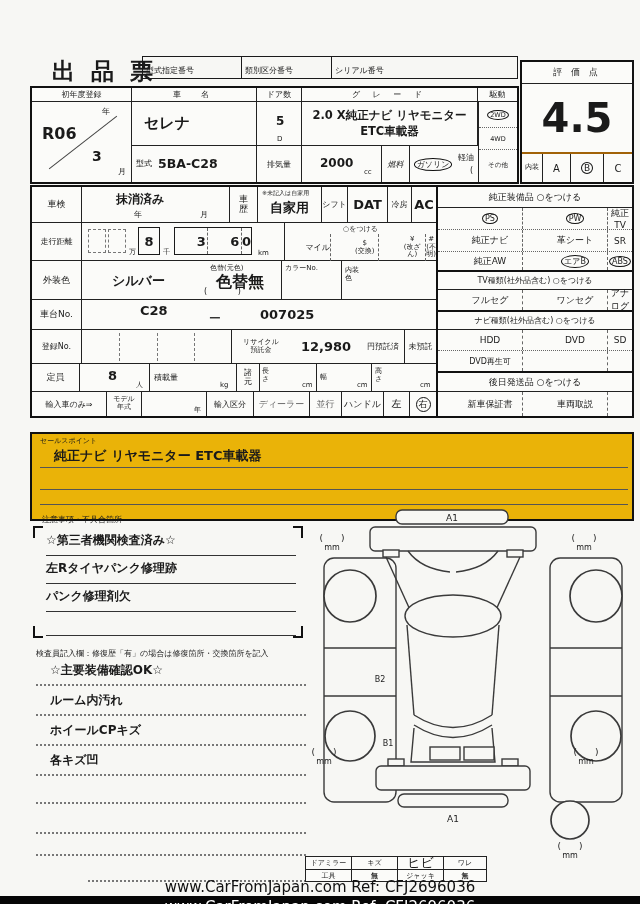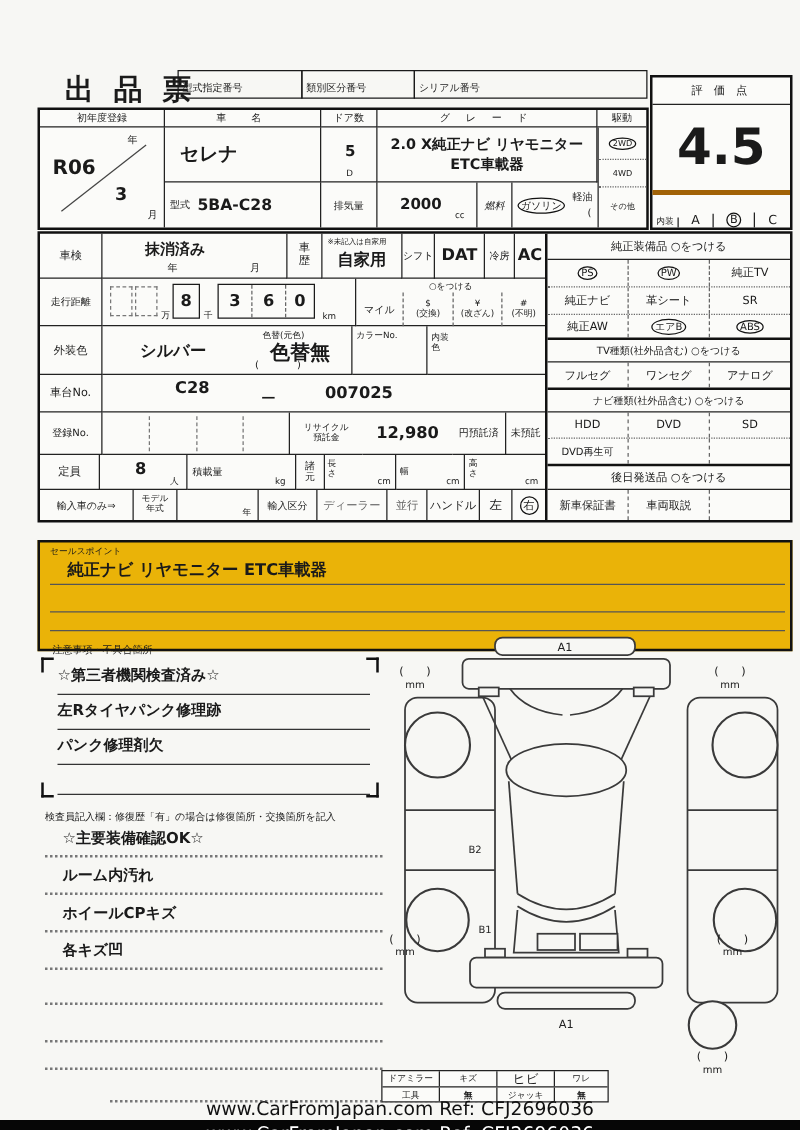--- a/index.html
+++ b/index.html
@@ -7,22 +7,22 @@
   .sheet{position:relative;width:640px;height:904px;background:#f7f7f4;overflow:hidden;
          font-family:"DejaVu Sans",sans-serif;color:#1a1a1a;}
   .a{position:absolute;box-sizing:border-box;}
   .bd{border:1px solid #1a1a1a;}
   .bd2{border:2px solid #111;}
   .br{border-right:1px solid #222;}
   .bl{border-left:1px solid #222;}
   .bl2{border-left:2px solid #111;}
   .bb{border-bottom:1px solid #222;}
   .bb2{border-bottom:2px solid #111;}
-  .bt{border-top:4px solid #a16207;align-items:flex-end;}
-  .brd{border-right:1px dashed #666;}
+  .bt{border-top:2px solid #a16207;}
+  .brd{border-right:1px dashed #666;padding-left:20px;}
   .bbd{border-bottom:1px dotted #666;}
   .c{display:flex;align-items:center;justify-content:center;text-align:center;}
   .t7{font-size:7px;} .t8{font-size:8px;} .t9{font-size:9px;} .t10{font-size:10px;}
   .t11{font-size:16px;} .t12{font-size:12px;} .t13{font-size:13px;} .t15{font-size:15px;}
   .b{font-weight:bold;}
   .lbl{font-size:8px;color:#222;}
   .circ-sm{display:inline-block;border:1.3px solid #111;border-radius:50%;padding:0 2px;}
   .wrapv{word-break:break-all;line-height:1.1;}
   .pre{white-space:pre;}
   .solidline{border-bottom:1.5px solid #333;}
@@ -378,21 +378,21 @@
   </div>
   <div class="a c" style="left:552px;top:842px;width:36px;flex-direction:column;line-height:1.1;">
     <span class="t9">(　　)</span>
       <span class="t8">mm</span>
   </div>
 
   <div class="a" style="left:305px;top:856px;width:182px;height:26px;border:1.5px solid #222;background:#fbfbf9;">
     <div style="display:flex;height:12px;border-bottom:1px solid #222;">
       <div class="c br" style="width:45px;font-size:7px;">ドアミラー</div>
       <div class="c br" style="width:45px;font-size:7px;">キズ</div>
-      <div class="c br" style="width:45px;font-size:10px;">ヒビ</div>
+      <div class="c br" style="width:45px;font-size:13px;">ヒビ</div>
       <div class="c" style="flex:1;font-size:7px;">ワレ</div>
     </div>
     <div style="display:flex;height:11px;">
       <div class="c br" style="width:45px;font-size:7px;">工具</div>
       <div class="c br b" style="width:45px;font-size:7px;">無</div>
       <div class="c br" style="width:45px;font-size:7px;">ジャッキ</div>
       <div class="c b" style="flex:1;font-size:7px;">無</div>
     </div>
   </div>
 

